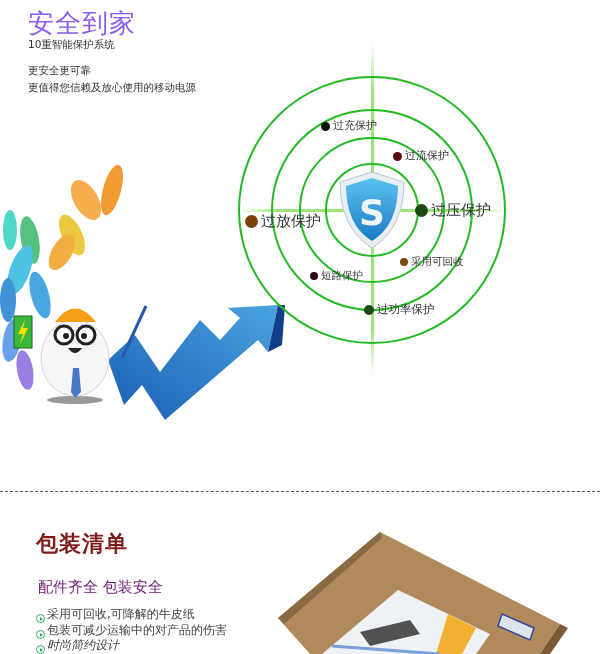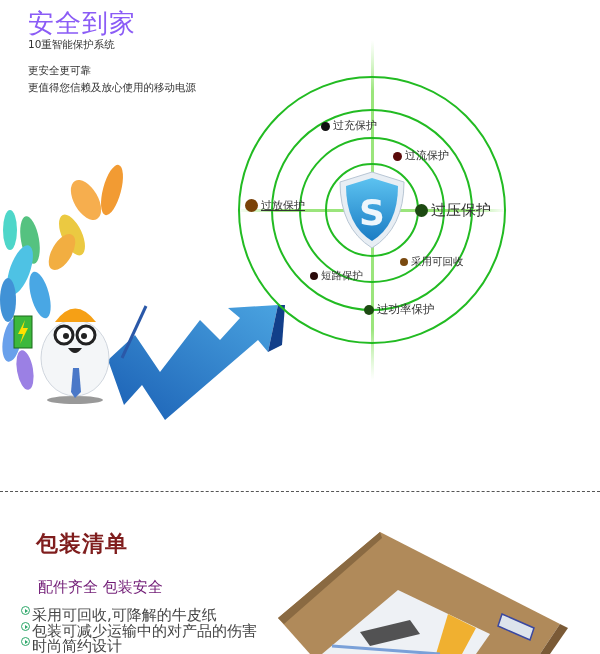--- a/index.html
+++ b/index.html
@@ -7,21 +7,21 @@
   .abs { position:absolute; }
   .title { left:28px; top:6px; font-size:26px; color:#8b5cf6; letter-spacing:1px; font-weight:normal; }
   .sub { left:28px; font-size:10.5px; color:#333; }
   .sub1 { top:38px; } .sub2 { top:64px; } .sub3 { top:81px;text-align:right; }
   svg.target { position:absolute; left:0; top:0; }
   .lbl { position:absolute; color:#333; white-space:nowrap; line-height:1; }
   .dot { display:inline-block; border-radius:50%; vertical-align:middle; margin-right:3px; }
   .dashed { left:0; top:491px; width:600px; height:0; border-top:1.5px dashed #555; }
   .pk-title { left:36px; top:529px; font-size:22px; font-weight:bold; color:#7f1d1d; letter-spacing:1px;font-family:Liberation Mono, monospace; }
   .pk-sub { left:38px; top:578px; font-size:15px; color:#701a75; }
-  .pk-item { left:21px; font-size:15px; color:#444; display:flex; align-items:flex-start; }
+  .pk-item { left:36px; font-size:12px; color:#444; display:flex; align-items:flex-end; }
   .pk-item .bullet { width:9px; height:9px; border-radius:50%; border:1px solid #2ea86a; margin-right:2px; position:relative; box-sizing:border-box; }
   .pk-item .bullet::after { content:""; position:absolute; left:3px; top:1.5px; border-left:3px solid #2ea86a; border-top:2px solid transparent; border-bottom:2px solid transparent; }
 </style>
 </head>
 <body>
 
 <div class="abs title">安全到家</div>
 <div class="abs sub sub1">10重智能保护系统</div>
 <div class="abs sub sub2">更安全更可靠</div>
 <div class="abs sub sub3">更值得您信赖及放心使用的移动电源</div>
@@ -99,21 +99,21 @@
     <text x="372" y="225" text-anchor="middle" font-family="DejaVu Sans, sans-serif" font-weight="bold" font-size="36" fill="#eef6fc">S</text>
   </g>
 </svg>
 
 <div class="lbl" style="left:321px;top:120px;font-size:11px;">
   <span class="dot" style="width:9px;height:9px;background:#111;"></span><span>过充保护</span>
 </div>
 <div class="lbl" style="left:393px;top:150px;font-size:11px;">
   <span class="dot" style="width:9px;height:9px;background:#5a0a0a;"></span><span>过流保护</span>
 </div>
-<div class="lbl" style="left:245px;top:199px;font-size:11px;text-decoration:underline;">
+<div class="lbl" style="left:245px;top:214px;font-size:15px;">
   <span class="dot" style="width:13px;height:13px;background:#7a4208;"></span><span>过放保护</span>
 </div>
 <div class="lbl" style="left:415px;top:203px;font-size:15px;">
   <span class="dot" style="width:13px;height:13px;background:#1d4a12;"></span><span>过压保护</span>
 </div>
 <div class="lbl" style="left:400px;top:256px;font-size:10.5px;">
   <span class="dot" style="width:8px;height:8px;background:#7a4a10;"></span><span>采用可回收</span>
 </div>
 <div class="lbl" style="left:310px;top:270px;font-size:10.5px;">
   <span class="dot" style="width:8px;height:8px;background:#2a0a0a;"></span><span>短路保护</span>
@@ -127,21 +127,21 @@
 <div class="abs pk-title">包装清单</div>
 <div class="abs pk-sub">配件齐全  包装安全</div>
 <div class="abs pk-item" style="top:606px;">
   <span class="bullet"></span>
     <span>采用可回收,可降解的牛皮纸</span>
 </div>
 <div class="abs pk-item" style="top:622px;">
   <span class="bullet"></span>
     <span>包装可减少运输中的对产品的伤害</span>
 </div>
-<div class="abs pk-item" style="top:637px;">
+<div class="abs pk-item" style="top:637px;font-style:italic;">
   <span class="bullet"></span>
     <span>时尚简约设计</span>
 </div>
 
 <svg class="abs" style="left:270px;top:520px;" width="310" height="134" viewBox="0 0 310 134">
   <polygon points="8,98 110,12 290,104 270,134 40,134" fill="#b08a5a"></polygon>
   <polygon points="8,98 110,12 112,18 14,104" fill="#8a6a42"></polygon>
   <polygon points="290,104 270,134 280,134 298,108" fill="#7a5a36"></polygon>
   <polygon points="52,134 128,70 220,114 206,134" fill="#eef1f5"></polygon>
   <polygon points="178,94 206,108 192,134 166,134" fill="#f0b030"></polygon>

